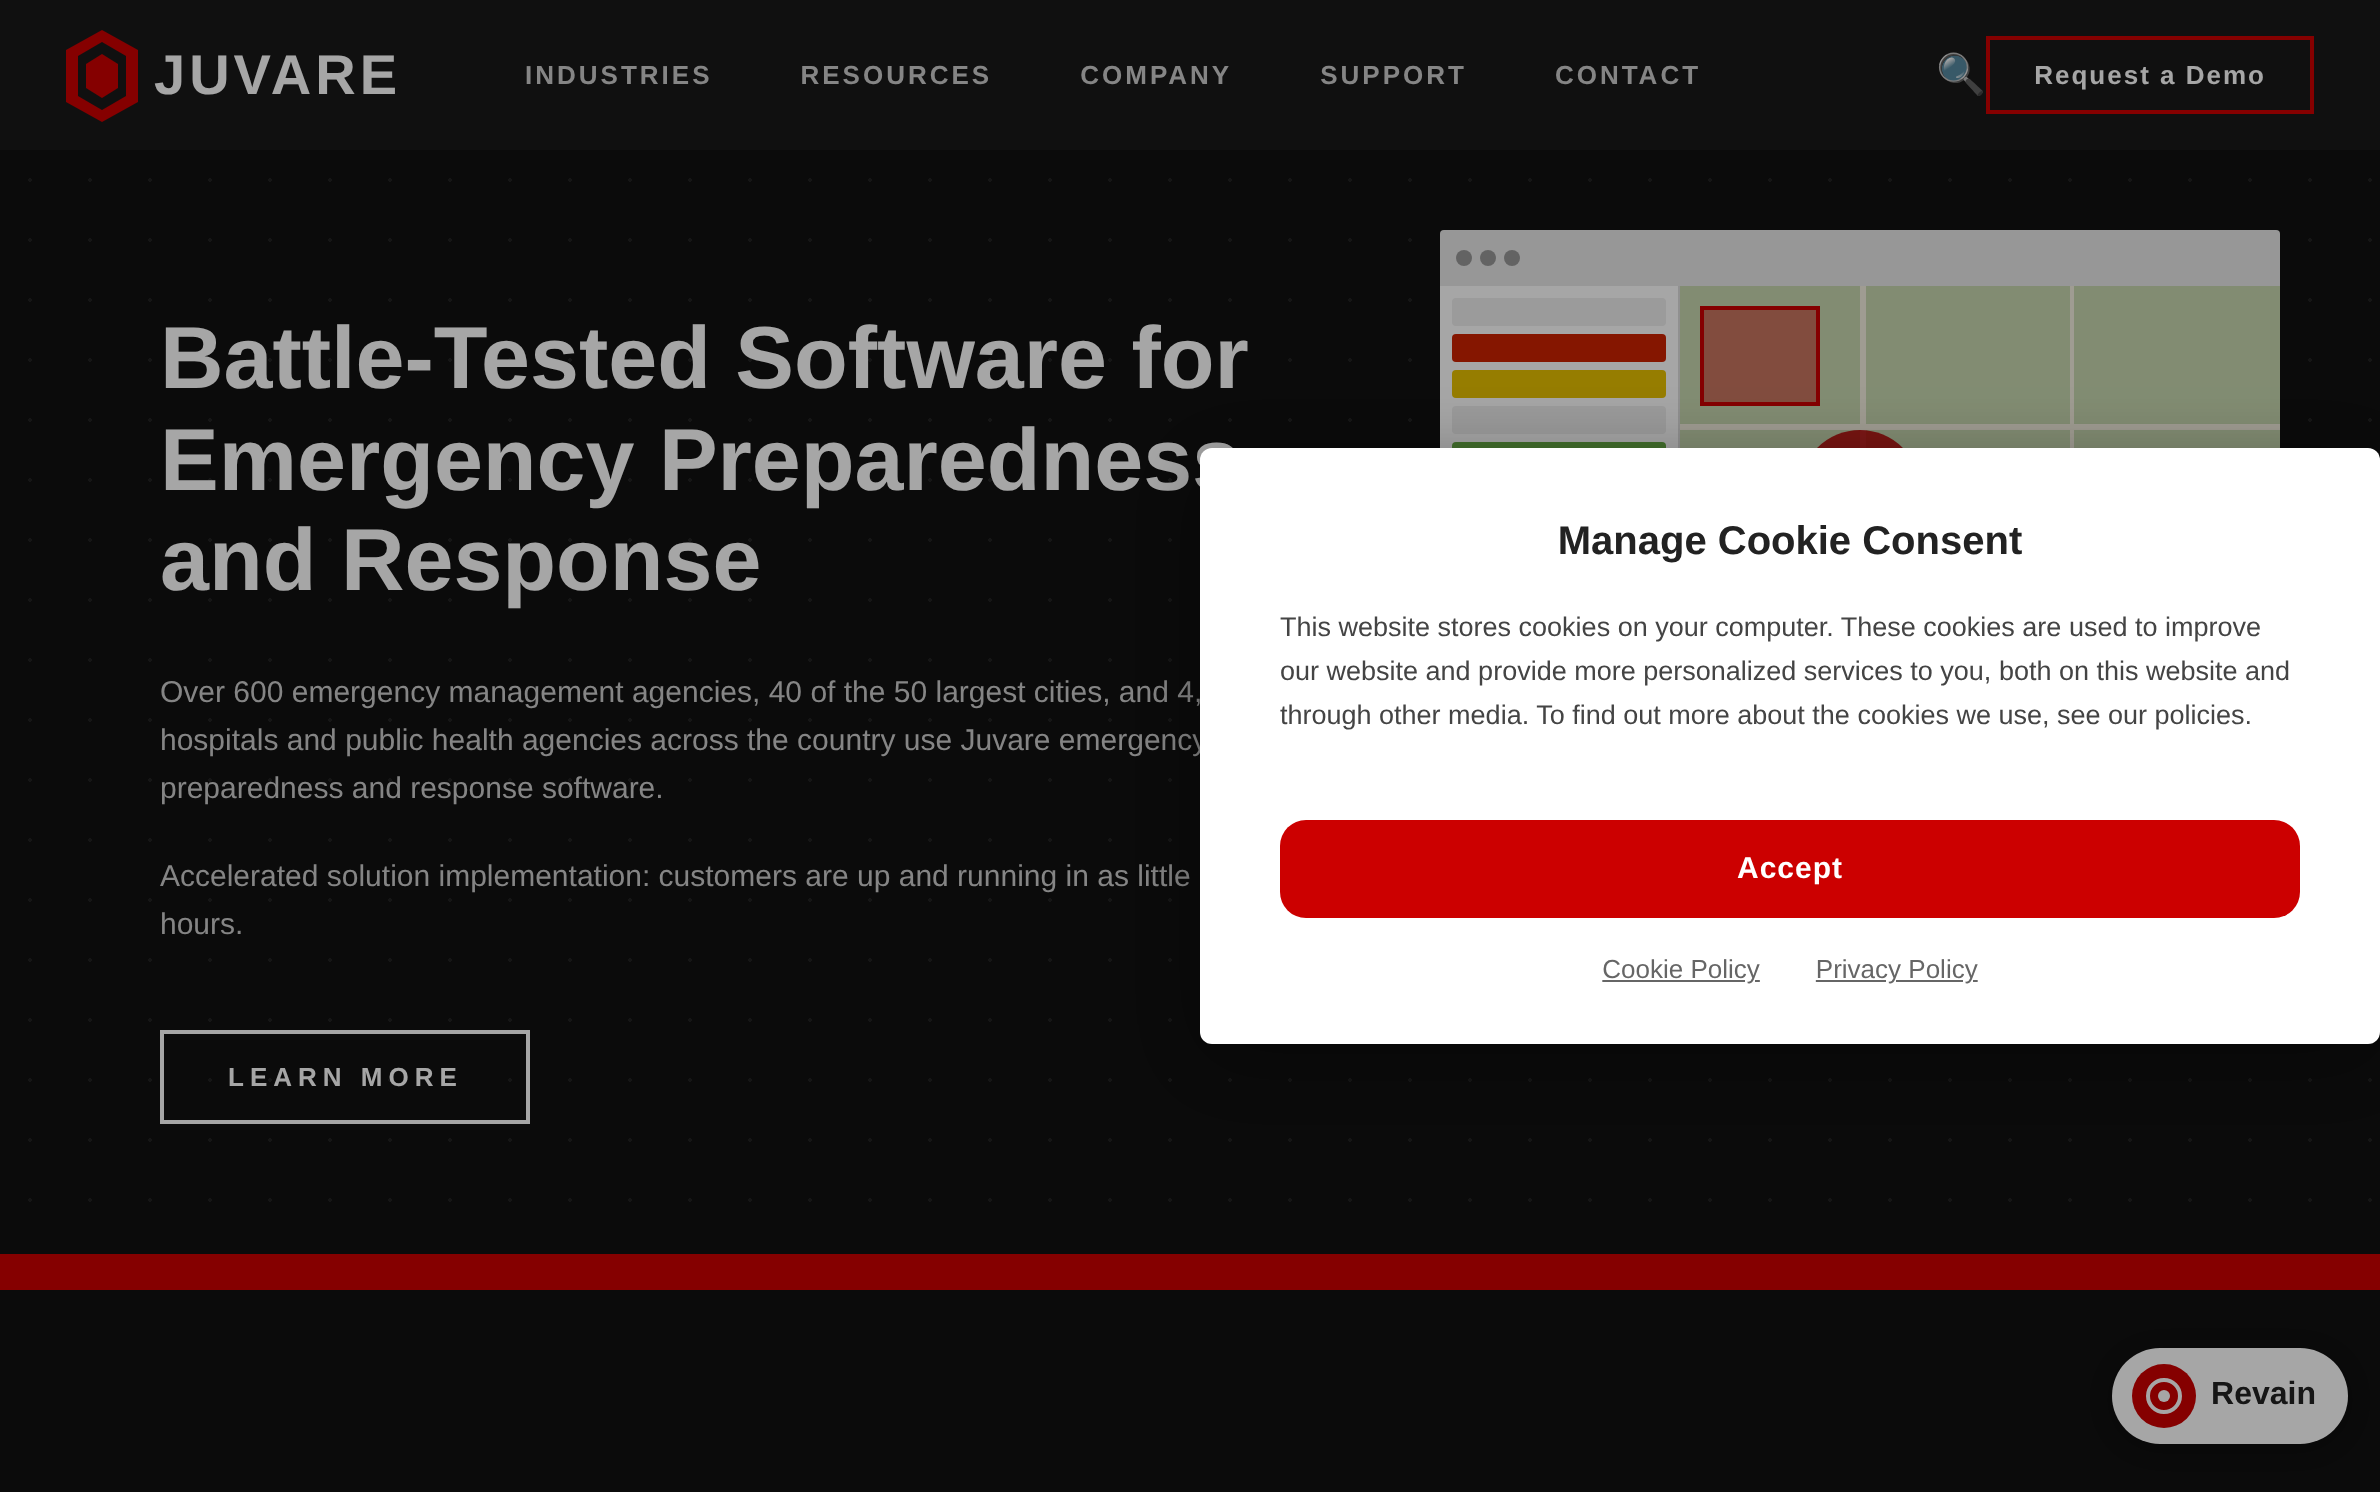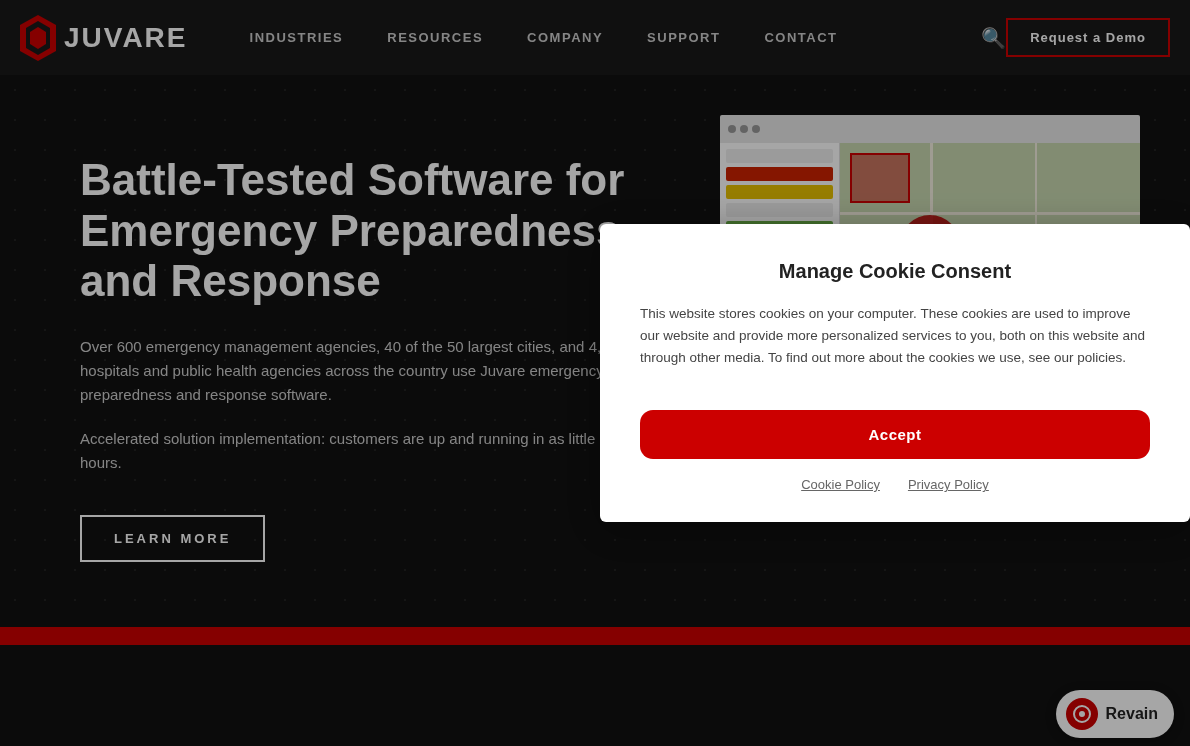--- a/index.html
+++ b/index.html
@@ -12,21 +12,21 @@
       min-height: 746px;
       overflow: hidden;
       position: relative;
     }
 
     
     nav {
       background: #1a1a1a;
       display: flex;
       align-items: center;
-      padding: 0 20px;
+      padding: 0 33px;
       height: 75px;
       position: relative;
       z-index: 10;
     }
 
     .nav-logo {
       display: flex;
       align-items: center;
       gap: 8px;
       text-decoration: none;
@@ -312,21 +312,21 @@
 
     .caption-text {
       font-size: 28px;
       font-weight: 700;
       color: #fff;
     }
 
     
     .revain-badge {
       position: fixed;
-      bottom: 8px;
+      bottom: 24px;
       right: 16px;
       background: #fff;
       border-radius: 24px;
       display: flex;
       align-items: center;
       gap: 8px;
       padding: 8px 16px 8px 10px;
       box-shadow: 0 2px 12px rgba(0,0,0,0.2);
       z-index: 100;
       cursor: pointer;

